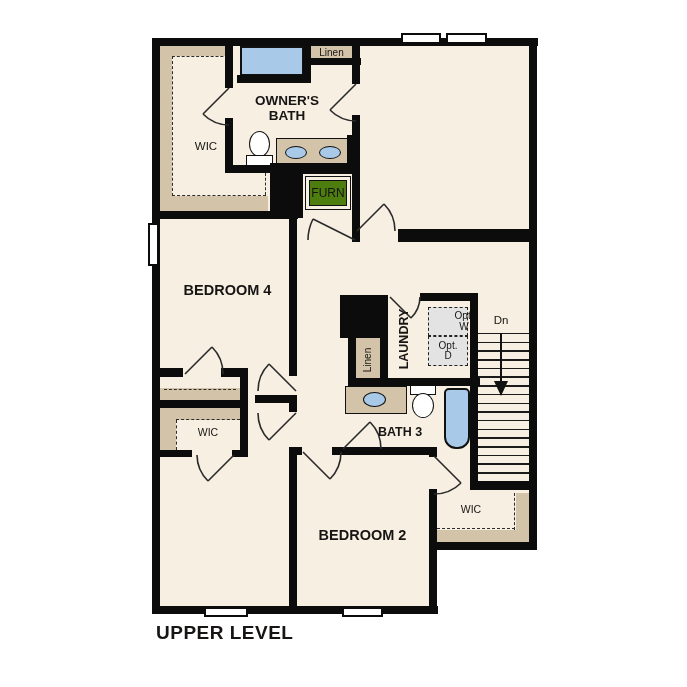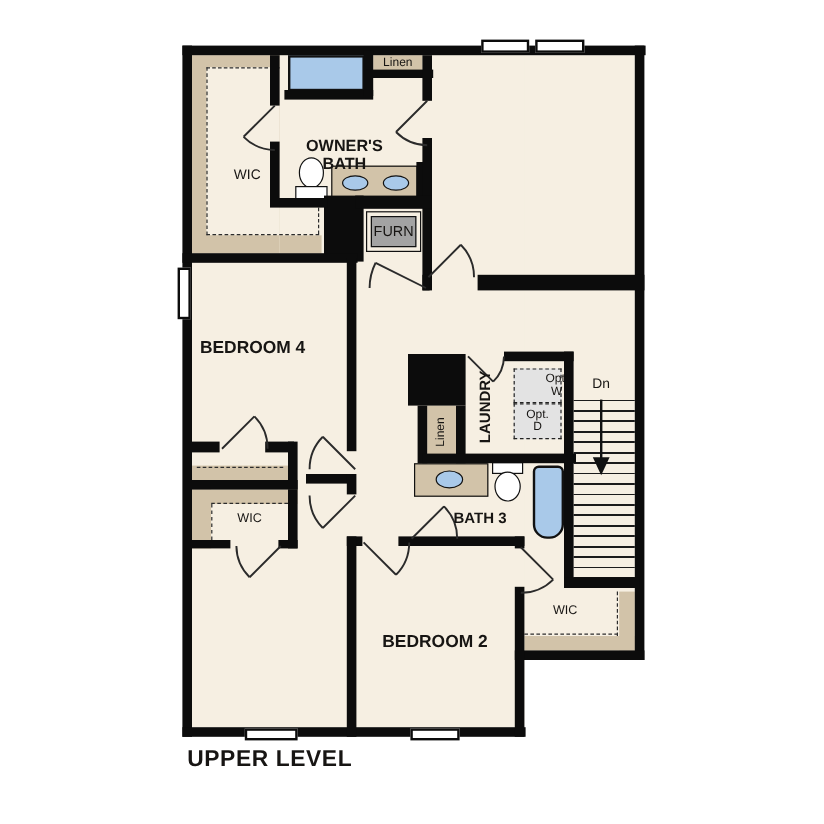--- a/index.html
+++ b/index.html
@@ -61,21 +61,21 @@
   <div class="abs" style="left:249px;top:131px;width:21px;height:26px;background:#fff;border:1.5px solid #111;border-radius:50%;"></div>
   <div class="abs" style="left:246px;top:155px;width:27px;height:11px;background:#fff;border:1.5px solid #111;"></div>
 
   <div class="abs tan" style="left:345px;top:386px;width:62px;height:28px;border:1.5px solid #111;"></div>
   <div class="sink" style="left:363px;top:392px;width:23px;height:15px;"></div>
   <div class="abs" style="left:410px;top:385px;width:26px;height:10px;background:#fff;border:1.5px solid #111;"></div>
   <div class="abs" style="left:412px;top:393px;width:22px;height:25px;background:#fff;border:1.5px solid #111;border-radius:50%;"></div>
   <div class="abs blue" style="left:444px;top:388px;width:26px;height:61px;border:2px solid #111;border-radius:5px 5px 12px 12px;"></div>
 
   <div class="abs" style="left:305px;top:176px;width:46px;height:34px;border:1.5px solid #111;background:#f6efe2;padding:3px;">
-    <div style="width:100%;height:100%;border:1.5px solid #111;background:#a3a3a3;box-sizing:border-box;display:flex;align-items:center;justify-content:center;font-size:12px;">FURN</div>
+    <div style="width:100%;height:100%;border:1.5px solid #111;background:#4d7c0f;box-sizing:border-box;display:flex;align-items:center;justify-content:center;font-size:12px;">FURN</div>
   </div>
 
   <div class="abs" style="left:428px;top:307px;width:40px;height:29px;background:#e3e3e3;border:1.5px dashed #222;display:flex;align-items:center;justify-content:center;">
     <span class="lbl" style="position:static;font-size:10px;line-height:1.05;width:26px;margin-left:32px;">Opt. W</span>
   </div>
   <div class="abs" style="left:428px;top:336px;width:40px;height:30px;background:#e3e3e3;border:1.5px dashed #222;display:flex;align-items:center;justify-content:center;">
     <span class="lbl" style="position:static;font-size:10px;line-height:1.05;width:26px;">Opt. D</span>
   </div>
 
   <div class="treads" style="left:478px;top:333px;width:51px;height:152px;"></div>
@@ -141,23 +141,23 @@
     <path d="M434,456 L461,483 M461,483 A38,38 0 0 1 434,494"></path>
   </svg>
 
   <div class="window" style="left:401px;top:33px;width:40px;height:11px;"></div>
   <div class="window" style="left:446px;top:33px;width:41px;height:11px;"></div>
   <div class="window" style="left:148px;top:223px;width:11px;height:43px;"></div>
   <div class="window" style="left:204px;top:607px;width:44px;height:10px;"></div>
   <div class="window" style="left:342px;top:607px;width:41px;height:10px;"></div>
 
   <div class="lbl" style="left:311px;top:47px;width:41px;font-size:10px;">Linen</div>
-  <div class="lbl bold" style="left:247px;top:93px;width:80px;font-size:13.5px;margin-top:21px;">OWNER'S BATH</div>
+  <div class="lbl bold" style="left:247px;top:93px;width:80px;font-size:13.5px;">OWNER'S BATH</div>
   <div class="lbl" style="left:186px;top:140px;width:40px;font-size:11.5px;">WIC</div>
-  <div class="lbl bold" style="left:143px;top:282px;width:135px;font-size:14.5px;">BEDROOM 4</div>
+  <div class="lbl bold" style="left:160px;top:282px;width:135px;font-size:14.5px;">BEDROOM 4</div>
   <div class="lbl bold rot" style="left:344px;top:332px;width:120px;height:14px;font-size:12.5px;">LAUNDRY</div>
   <div class="lbl" style="left:488px;top:314px;width:26px;font-size:11.5px;">Dn</div>
   <div class="lbl rot" style="left:338px;top:354px;width:60px;height:12px;font-size:10px;">Linen</div>
   <div class="lbl bold" style="left:368px;top:425px;width:64px;font-size:12.5px;">BATH 3</div>
   <div class="lbl" style="left:188px;top:427px;width:40px;font-size:10.5px;">WIC</div>
   <div class="lbl" style="left:451px;top:504px;width:40px;font-size:10.5px;">WIC</div>
   <div class="lbl bold" style="left:295px;top:527px;width:135px;font-size:14.5px;text-align:center;">BEDROOM 2</div>
   <div class="lbl bold" style="left:156px;top:622px;width:220px;font-size:19px;text-align:left;letter-spacing:0.5px;">UPPER LEVEL</div>
 
 </div>

